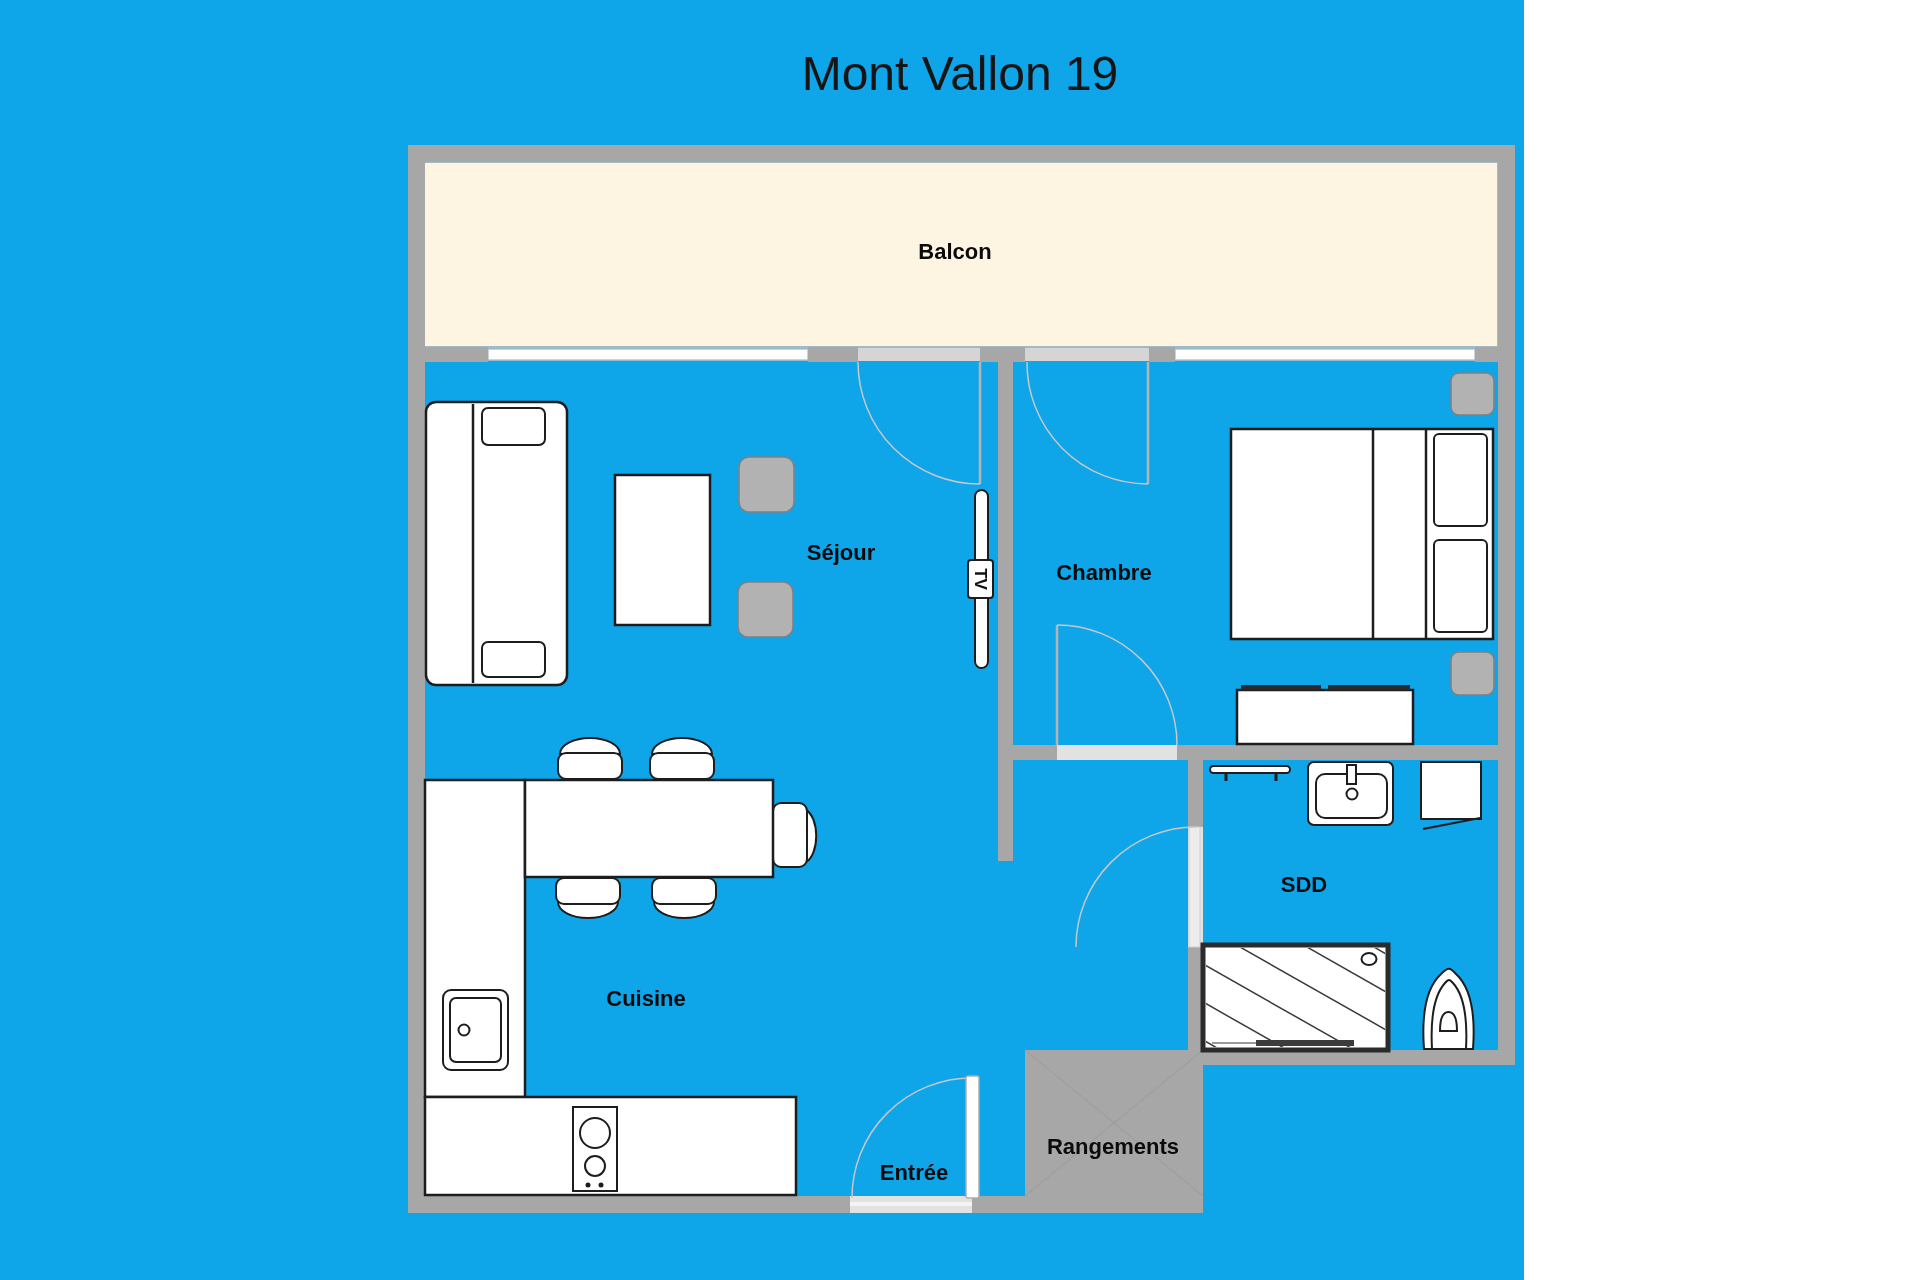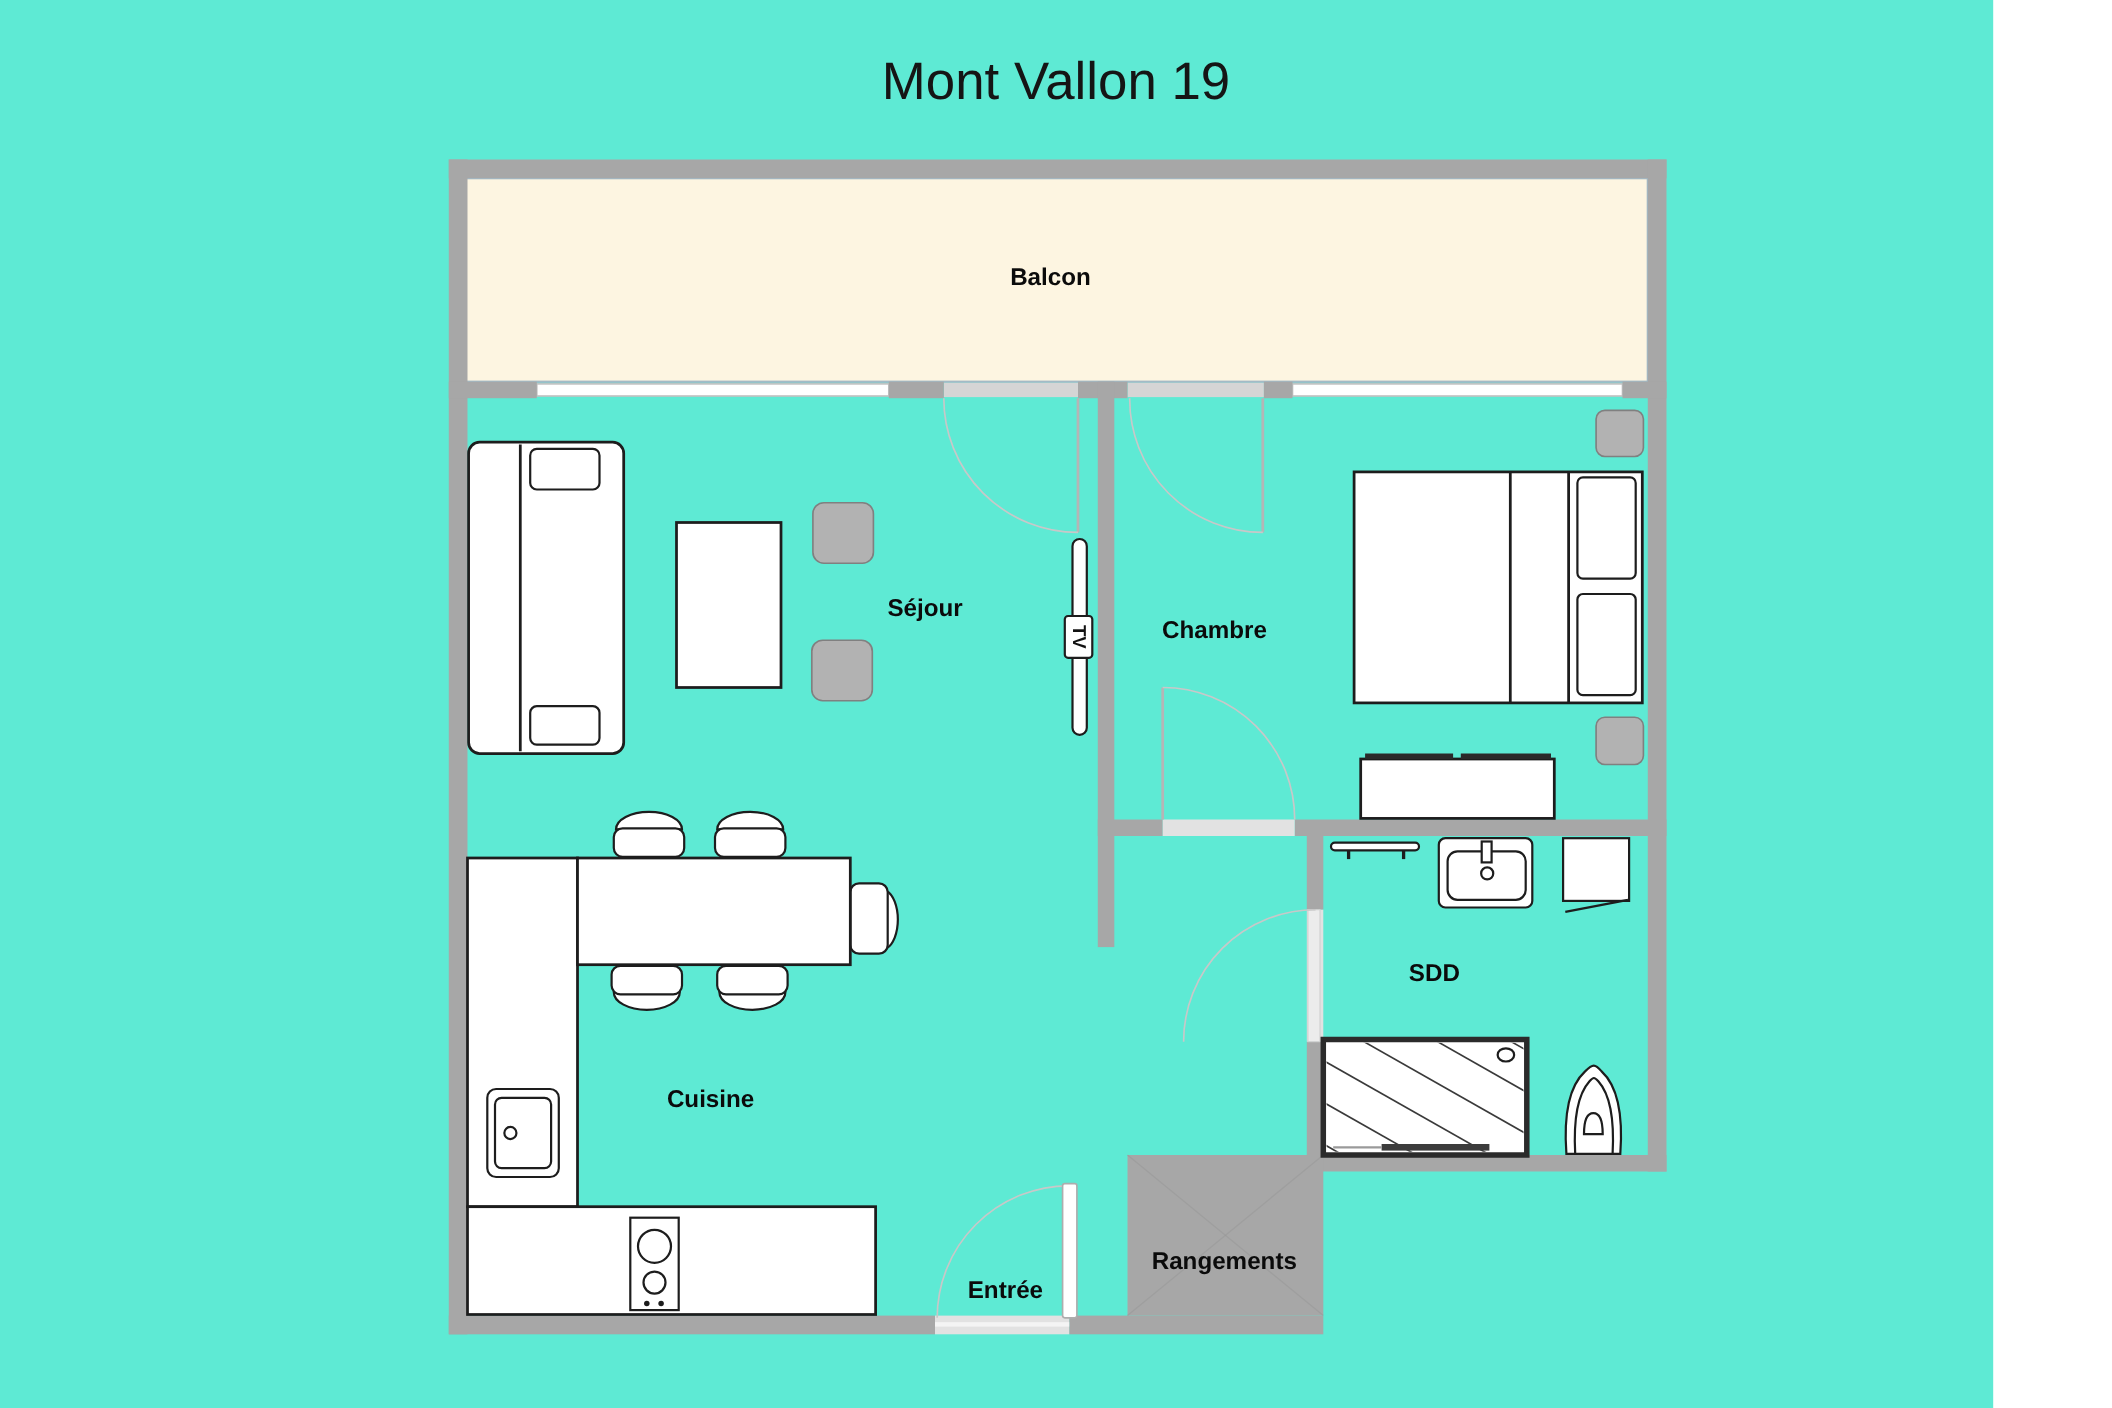--- a/index.html
+++ b/index.html
@@ -1,16 +1,16 @@
 <!DOCTYPE html>
 <html style="--wall: #a7a7a7; --balcony_fill: #fdf5e1; --balcony_border: #a3bac6; --panel: #d5d5d5; --furniture_gray: #b2b2b2; --outline: #1d1d1d;"><head>
 <meta charset="utf-8">
 <style>
   html,body{margin:0;padding:0;background:#ffffff;}
-  #stage{position:relative;width:1812px;height:1280px;background:#5eead4;overflow:hidden;
+  #stage{position:relative;width:1524px;height:1280px;background:#0ea5e9;overflow:hidden;
          font-family:"Liberation Sans",sans-serif;}
   svg{position:absolute;left:0;top:0;}
   .wall{fill:var(--wall);}
   .balcony{fill:var(--balcony_fill);stroke:var(--balcony_border);stroke-width:2;}
   .panel{fill:var(--panel);}
   .threshold{fill:#e2e2e2;}
   .window{fill:#ffffff;stroke:#c2c2c2;stroke-width:1.5;}
   .arc{fill:none;stroke:#c8c8c8;stroke-width:1.5;}
   .leaf{stroke:#b5b5b5;stroke-width:2.5;fill:none;}
   .furn{fill:#ffffff;stroke:var(--outline);stroke-width:2.5;}

